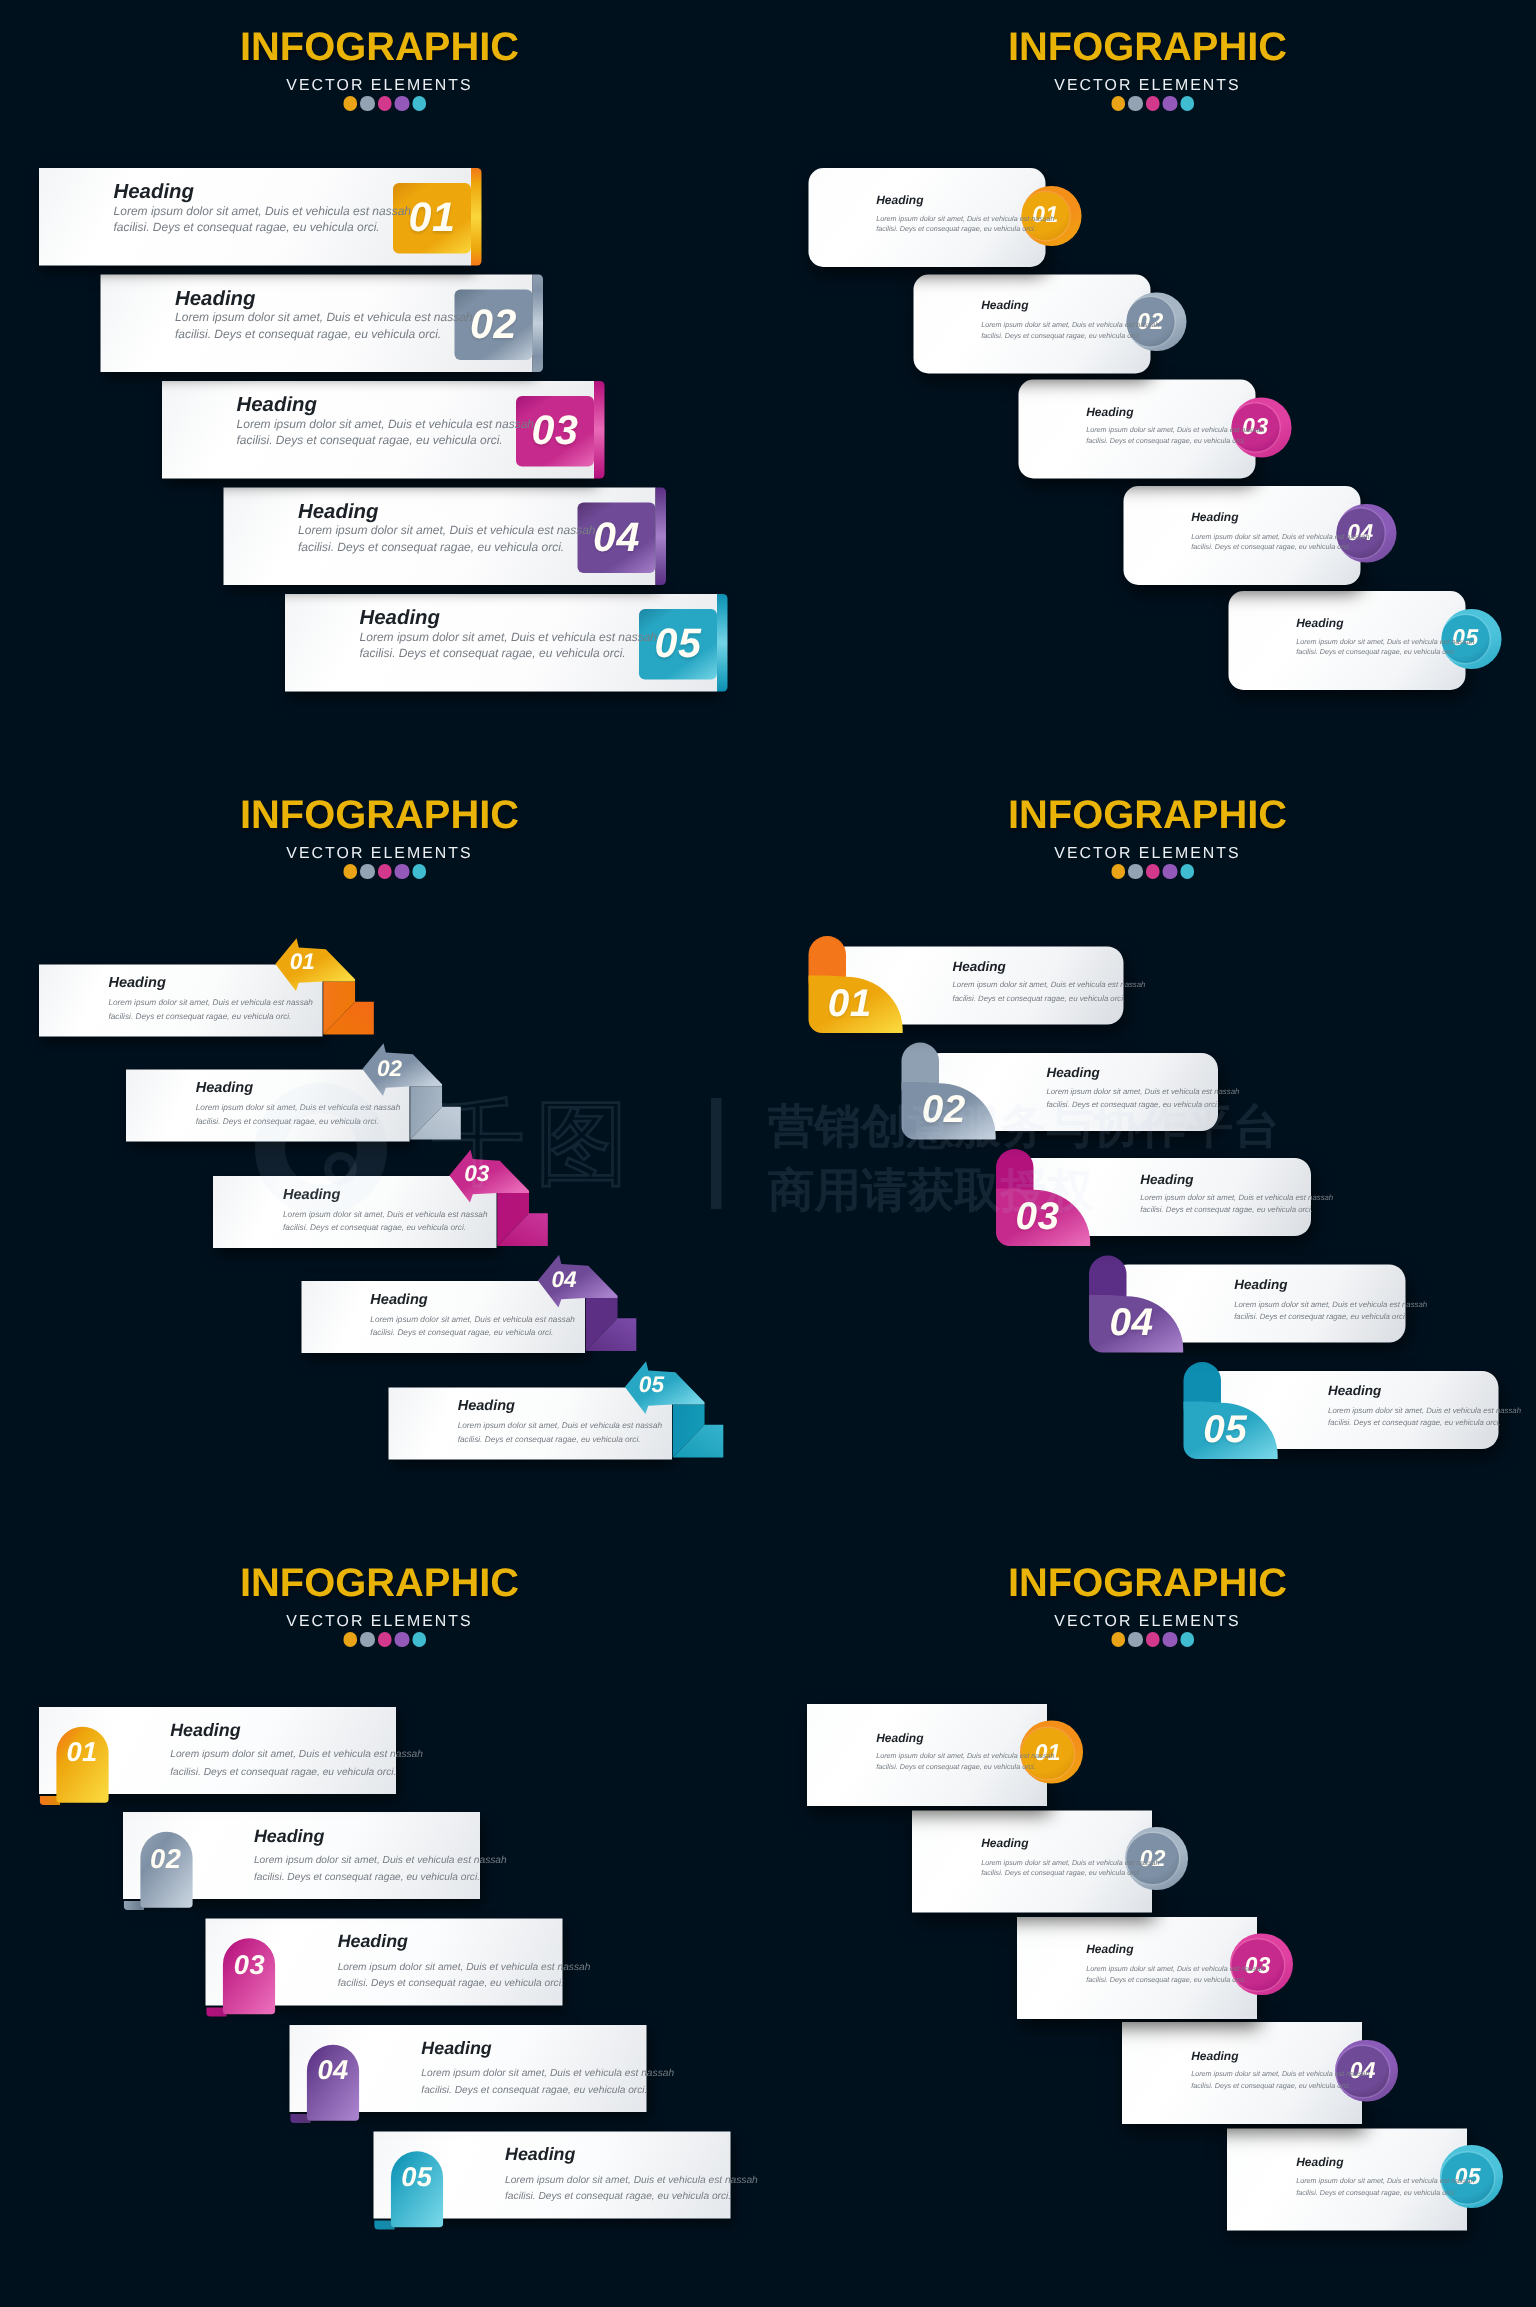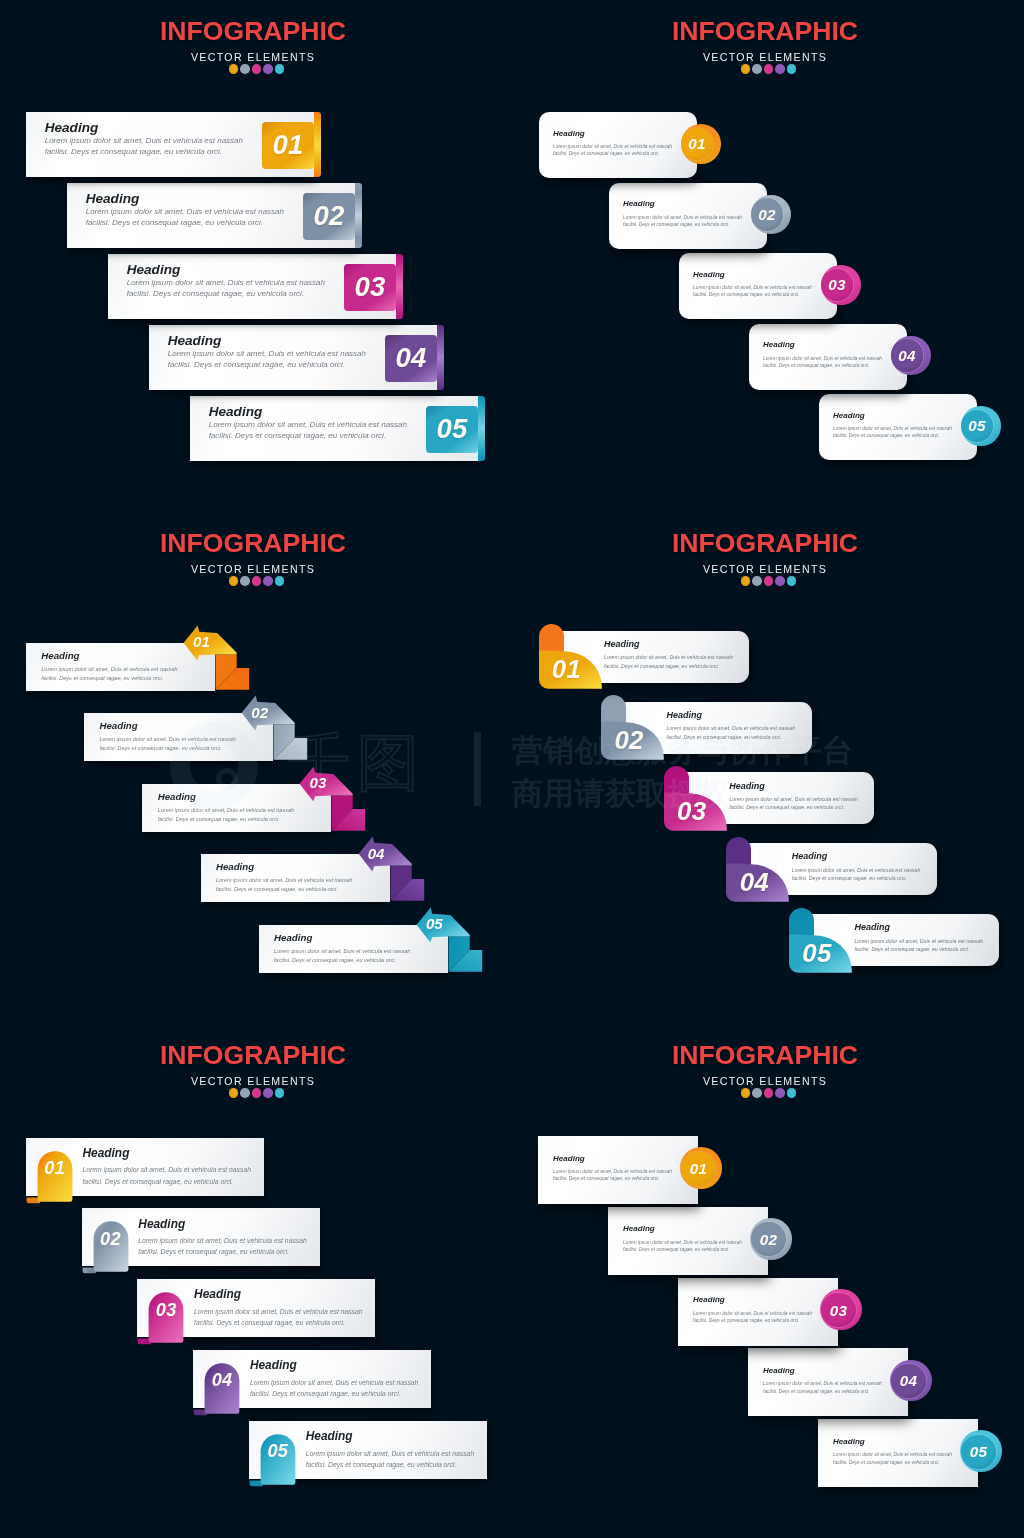--- a/index.html
+++ b/index.html
@@ -5,31 +5,31 @@
 <style>
   html,body{margin:0;padding:0;}
   body{width:1024px;height:1538px;background:#00111e;
        font-family:"Liberation Sans",sans-serif;overflow:hidden;
        -webkit-font-smoothing:antialiased;}
   .page{position:relative;width:1024px;height:1538px;background:#00111e;}
   .panel{position:absolute;width:512px;height:512px;}
 
   
   .ttl{position:absolute;left:0;top:17px;width:506px;text-align:center;}
-  .ttl .t1{font-size:26.6px;font-weight:700;color:#ef4444;line-height:28px;
+  .ttl .t1{font-size:26.6px;font-weight:700;color:#eab308;line-height:28px;
            letter-spacing:0px;text-shadow:0 2px 3px rgba(0,0,0,.45);}
   .ttl .t2{font-size:10.6px;font-weight:400;color:#eef1f4;line-height:13px;
            letter-spacing:1.35px;margin-top:6px;}
   .dots{display:flex;justify-content:center;gap:2.0px;margin-top:0px;padding-left:7px;}
   .dots i{display:block;width:9.5px;height:9.5px;border-radius:50%;}
 
   
   .bar{position:absolute;}
   .card{position:absolute;inset:0;}
-  .txt{position:absolute;z-index:4;}
+  .txt{position:absolute;z-index:4;margin-left:31px;}
   .hd{font-style:italic;font-weight:700;color:#1b2126;white-space:nowrap;}
   .bd{font-style:italic;color:#767d84;white-space:nowrap;}
   .num{font-weight:700;color:#fffdf4;display:block;font-style:italic;-webkit-font-smoothing:antialiased;}
   .shp{position:absolute;left:0;top:0;overflow:visible;}
 
   
   .p1 .bar{width:288px;height:65px;}
   .p1 .card{background:linear-gradient(118deg,#f3f5f6 0%,#ffffff 20%,#fdfdfe 58%,#e7e9ec 100%);
             box-shadow:2px 4px 9px rgba(0,0,0,.62);}
   .p1 .badge{position:absolute;width:52px;height:47px;right:0;top:9.5px;border-radius:4px;

